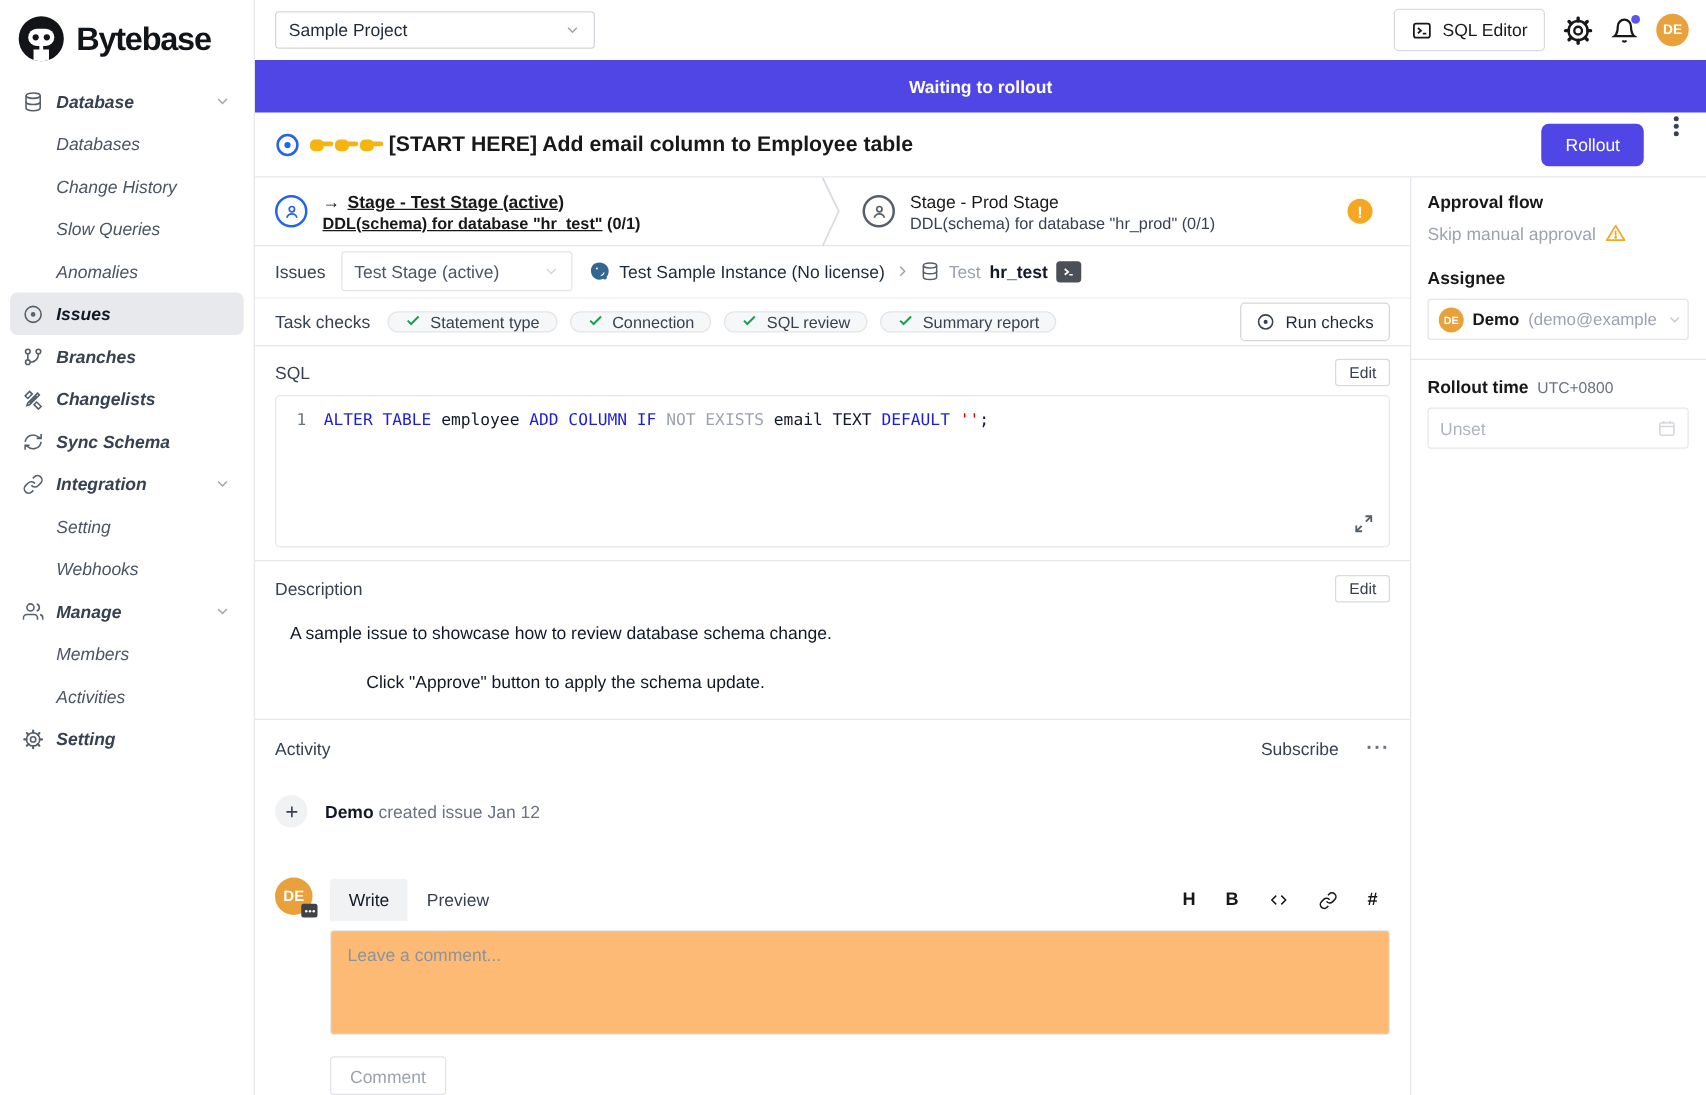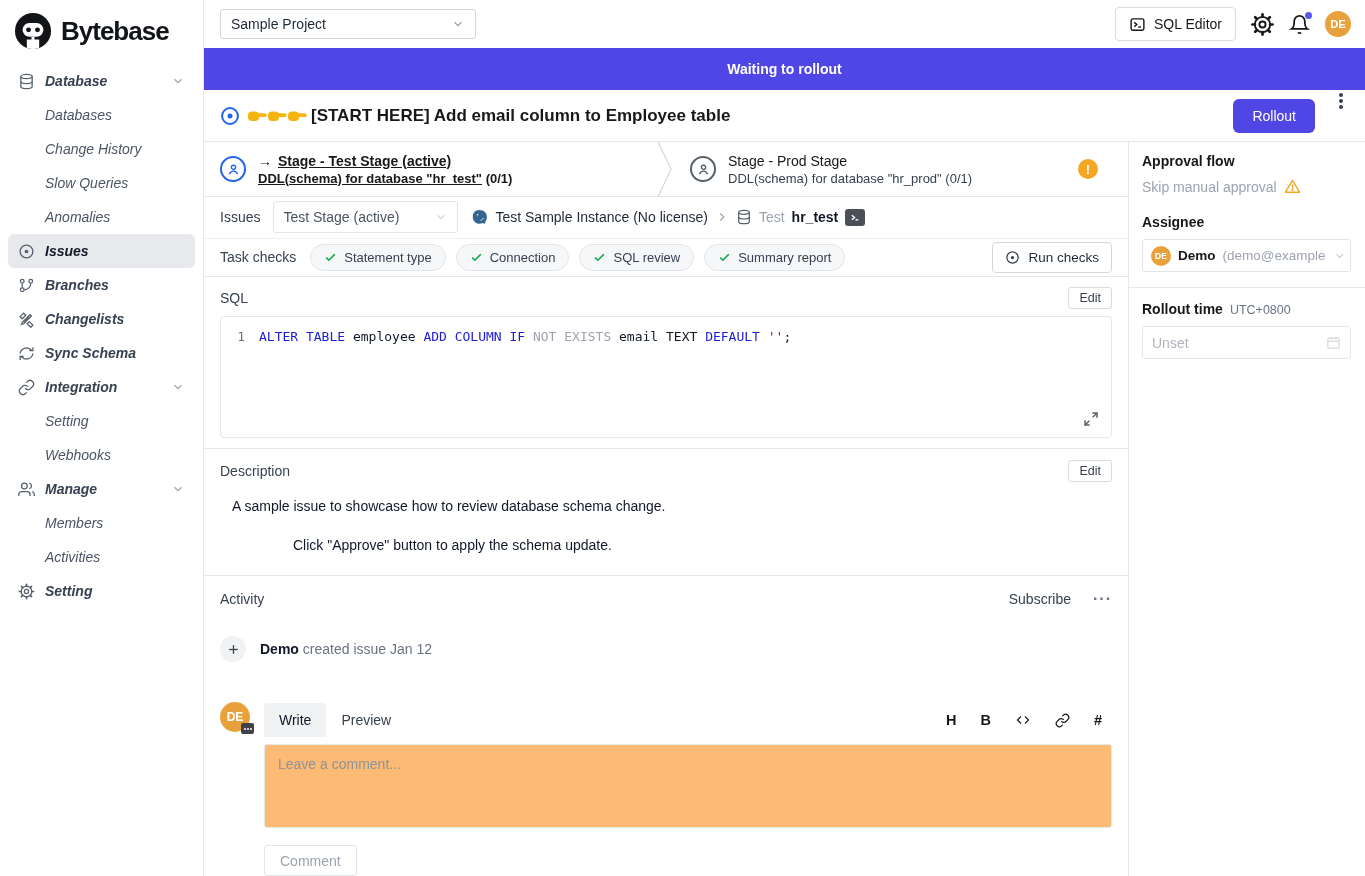--- a/index.html
+++ b/index.html
@@ -70,21 +70,21 @@
   .crumb { display:flex; align-items:center; gap:7px; }
   .crumb .inst { color:#1f2937; }
   .crumb .env { color:#9ca3af; }
   .crumb .db { color:#111827; font-weight:600; }
   .crumb-chev { color:#9ca3af; width:14px; height:14px; }
   .term-badge { width:20px; height:17px; background:#4b5058; border-radius:3px; display:flex; align-items:center; justify-content:center; cursor:pointer; }
 
   
   .checks-row { height:46px; display:flex; align-items:center; gap:10px; padding:0 16px; border-bottom:1px solid #e5e7eb; }
   .checks-label { color:#374151; font-weight:500; margin-right:4px; }
-  .pill { display:flex; align-items:center; gap:7px; height:27px; padding:0 13px; border-radius:14px; background:#f6f7f8; border:1px solid #e3e5e8; font-size:13px; color:#374151; cursor:pointer; font-family:inherit; }
+  .pill { display:flex; gap:7px; height:17px; padding:0 13px; border-radius:14px; background:#f6f7f8; border:1px solid #e3e5e8; font-size:13px; color:#374151; cursor:pointer; font-family:inherit; }
   .check-ico { width:13px; height:13px; color:#16a34a; }
   .run-checks { margin-left:auto; display:flex; align-items:center; gap:8px; height:31px; padding:0 12px; border:1px solid #d3d7dc; border-radius:4px; background:#fff; font-size:13.5px; color:#1f2937; cursor:pointer; font-family:inherit; }
 
   
   .sql-section { padding:9px 16px 10px 16px; }
   .sec-head { display:flex; align-items:center; justify-content:space-between; height:24px; }
   .sec-label { color:#374151; font-weight:500; }
   .edit-btn { border:1px solid #d8dade; background:#fff; border-radius:3px; padding:3px 10px; font-size:12.5px; color:#374151; cursor:pointer; font-family:inherit; }
   .code-box { margin-top:6px; border:1px solid #e5e7eb; border-radius:4px; height:122px; position:relative; background:#fff; overflow:hidden; }
   .code-line { white-space:pre; font-family:"DejaVu Sans Mono",monospace; font-size:13px; padding:12px 0 0 0; display:flex; }

